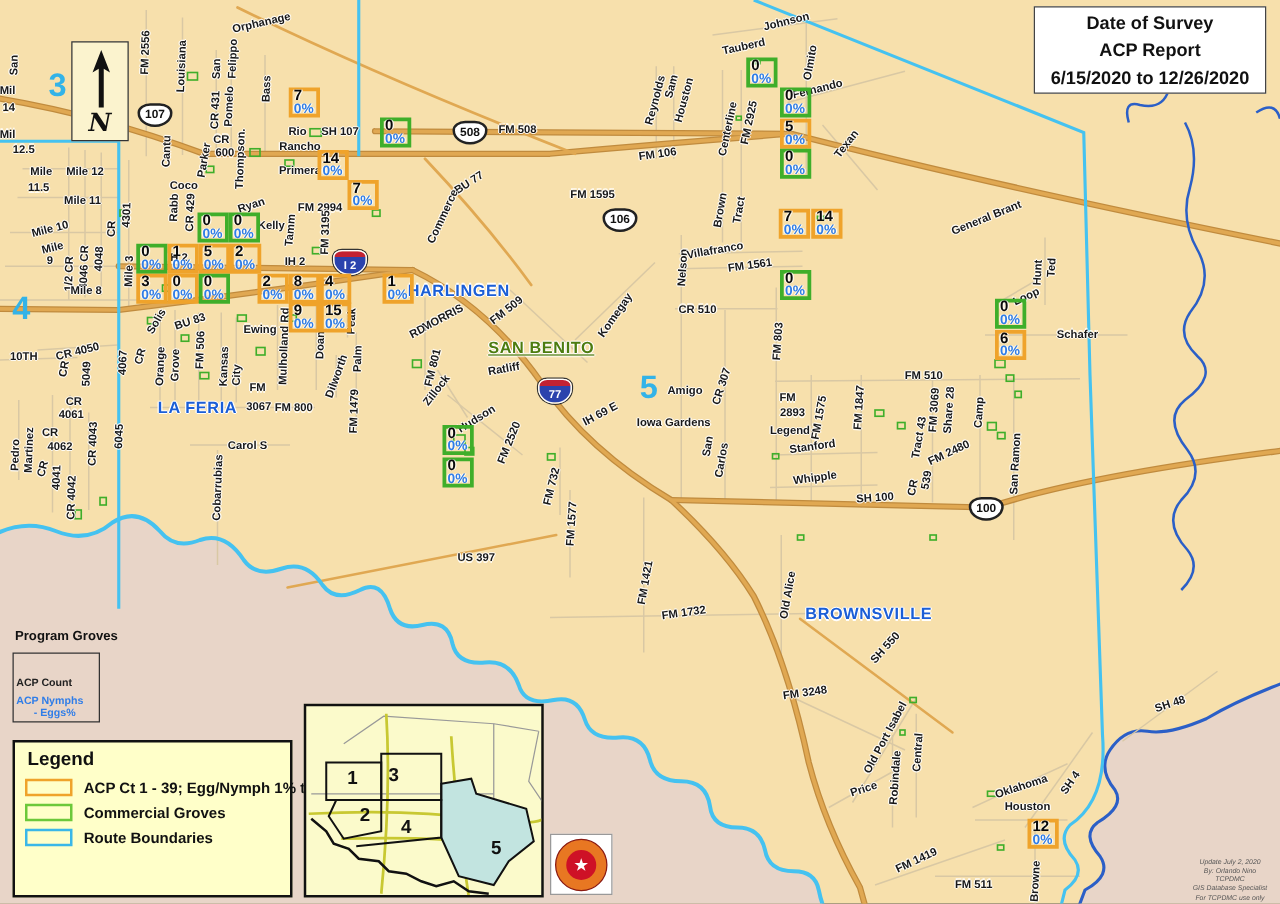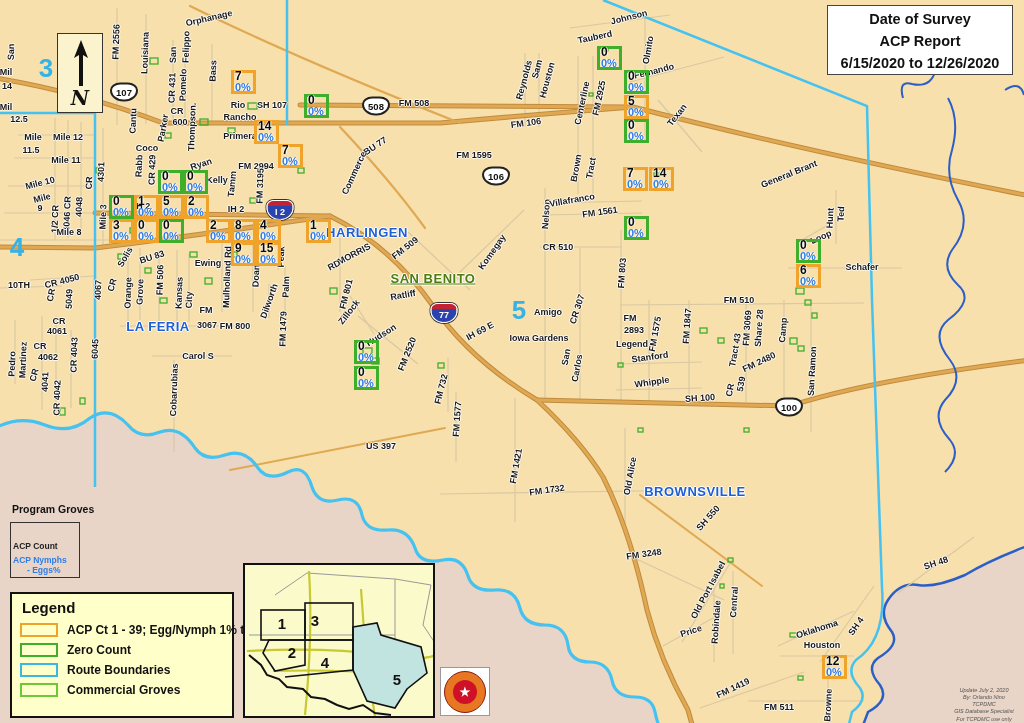--- a/index.html
+++ b/index.html
@@ -562,30 +562,26 @@
   </div>
 
   <div id="legend">
     <h3>Legend</h3>
     <div id="legend-rows">
         <div class="leg-row">
           <span class="leg-sw" style="border-color: rgb(239, 163, 43);"></span>
           <span class="leg-lb">ACP Ct 1 - 39; Egg/Nymph 1% to 9%</span>
         </div>
         <div class="leg-row">
-          <span class="leg-sw" style="border-color: rgb(63, 174, 42);"></span>
-          <span class="leg-lb">Zero Count</span>
+          <span class="leg-sw" style="border-color: rgb(108, 200, 58);"></span>
+          <span class="leg-lb">Commercial Groves</span>
         </div>
         <div class="leg-row">
           <span class="leg-sw" style="border-color: rgb(58, 183, 232);"></span>
           <span class="leg-lb">Route Boundaries</span>
-        </div>
-        <div class="leg-row">
-          <span class="leg-sw" style="border-color: rgb(108, 200, 58);"></span>
-          <span class="leg-lb">Commercial Groves</span>
         </div>
       </div>
   </div>
 
   <div id="inset">
     <svg width="188" height="151" viewBox="0 0 188 151">
       <g fill="none" stroke="#999" stroke-width="1">
         <path d="M30,30 L62,8 L150,14 L186,20"></path>
         <path d="M150,14 L150,105"></path>
         <path d="M186,20 L178,60 L190,78"></path>

